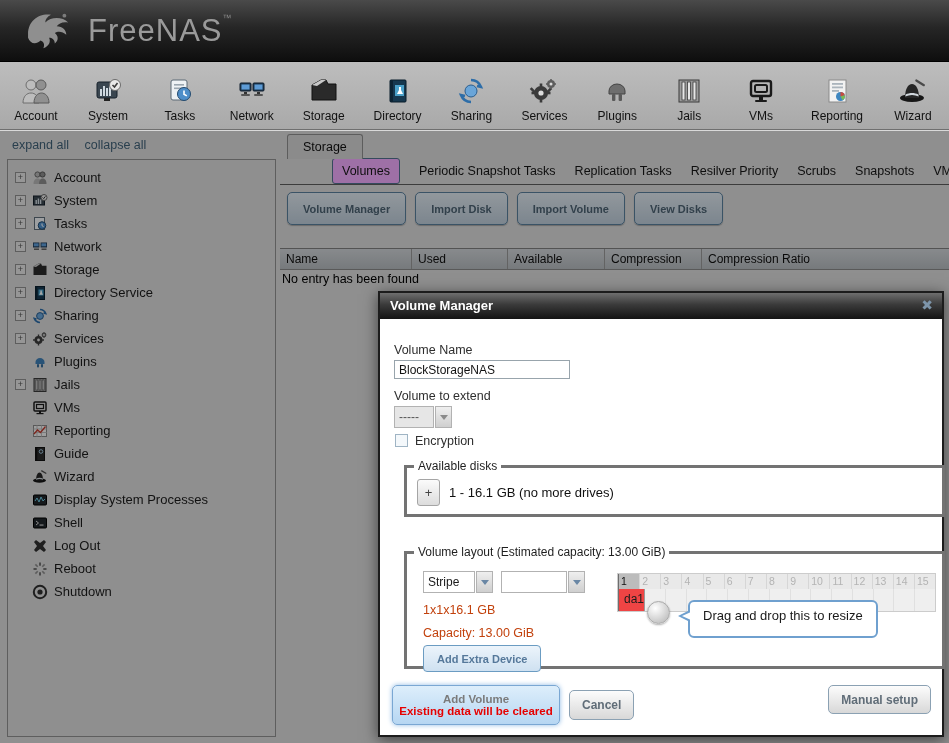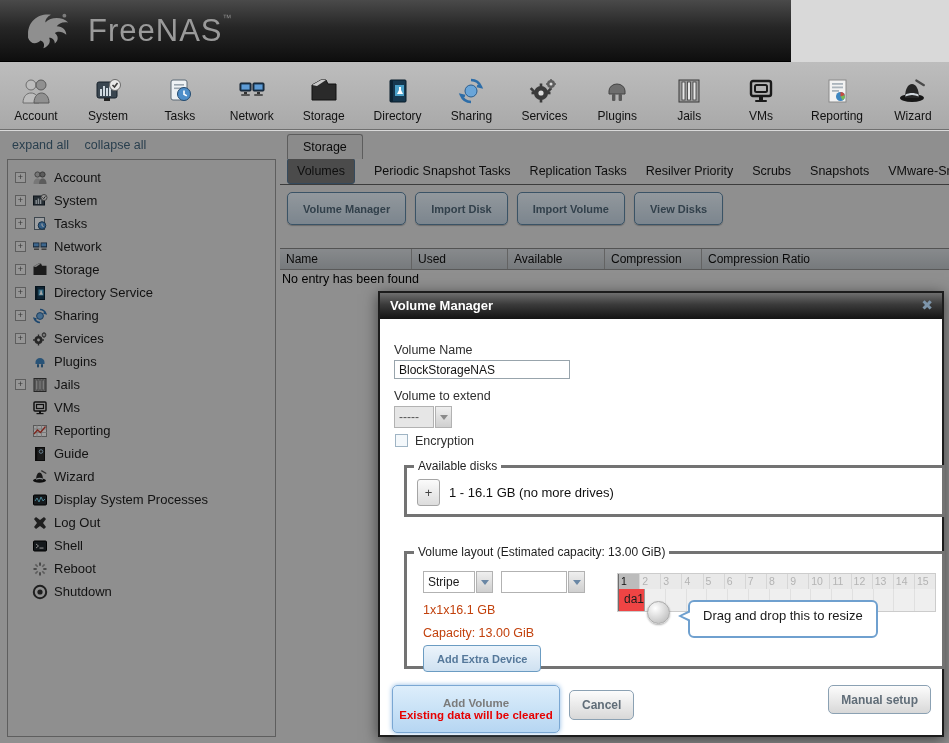--- a/index.html
+++ b/index.html
@@ -1,21 +1,21 @@
 <!DOCTYPE html>
 <html><head>
 <meta charset="utf-8">
 <style>
   * { margin:0; padding:0; box-sizing:border-box; }
   html,body { width:949px; height:743px; }
   body { position:relative; overflow:hidden; background:#d9d9d9;
          font-family:"Liberation Sans","DejaVu Sans",sans-serif; font-size:13px; color:#1a1a1a; }
 
   
-  .brand-bar { position:absolute; left:0; top:0; width:791px; height:62px;
+  .brand-bar { position:absolute; left:0; top:0; width:949px; height:62px;
     background:linear-gradient(#4a4a4a,#262626 45%,#0e0e0e); border-bottom:1px solid #000;
     display:flex; align-items:center; padding-left:22px; }
   .shark { width:58px; height:44px; margin-right:8px; }
   .brand-text { color:#9a9a9a; font-size:31px; letter-spacing:1px; font-weight:400; }
   .brand-tm { color:#8a8a8a; font-size:9px; vertical-align:top; }
 
   
   .toolbar { position:absolute; left:0; top:62px; width:949px; height:68px;
     background:linear-gradient(#bdbdbd,#a9a9a9); border-bottom:1px solid #6f6f6f;
     display:flex; justify-content:space-between; align-items:flex-end; padding:0 14px 6px 14px; }
@@ -40,21 +40,21 @@
   .tree-label { font-size:13px; color:#1c1c1c; white-space:nowrap; }
 
   
   .content { position:absolute; left:280px; top:0; width:669px; height:612px; }
   .page-tab { position:absolute; left:7px; top:3px; height:25px; padding:0 15px;
     background:#d3d3d3; border:1px solid #8d8d8d; border-bottom:none; border-radius:3px 3px 0 0;
     line-height:24px; font-size:12.5px; color:#111; z-index:2; }
   .subtab-bar { position:absolute; left:0; top:27px; width:669px; height:27px;
     border-bottom:1px solid #5c5c5c; display:flex; align-items:center; gap:19px; padding-left:7px; }
   .subtab { font-size:12.5px; color:#161616; cursor:pointer; white-space:nowrap; }
-  .subtab.active { background:#737373; border:1px solid #51718d; border-radius:3px; padding:5px 9px; }
+  .subtab.active { background:#f0abfc; border:1px solid #51718d; border-radius:3px; padding:5px 9px;margin-left:45px; }
   .btn-row { position:absolute; left:7px; top:61px; display:flex; gap:9px; }
   .dj-btn { height:33px; padding:0 15px; border:1px solid #587e9c; border-radius:5px;
     background:linear-gradient(#dee7ee,#bccbd8); font-weight:bold; font-size:11px; color:#4c6272;
     font-family:inherit; cursor:pointer; box-shadow:0 1px 1px rgba(0,0,0,.25); }
   .grid-head { position:absolute; left:0; top:117px; width:669px; height:22px; display:flex;
     background:linear-gradient(#ced2d6,#b4b9bd); border-top:1px solid #7e7e7e; border-bottom:1px solid #888; }
   .gh-cell { border-right:1px solid #979797; font-size:12px; color:#0f0f0f; line-height:20px; padding-left:6px; }
   .empty-row { position:absolute; left:2px; top:141px; font-size:12.5px; color:#000; }
 
   
@@ -97,21 +97,21 @@
     border-left:1px solid #6e6e6e; border-right:1px solid #9a9a9a; }
   .drag-handle { position:absolute; left:240px; top:42px; width:23px; height:23px; border-radius:50%;
     background:radial-gradient(circle at 35% 30%,#ffffff,#d5d5d5 55%,#b2b2b2); border:1px solid #aaa;
     box-shadow:0 1px 2px rgba(0,0,0,.3); cursor:grab; z-index:3; }
   .tooltip { position:absolute; left:281px; top:41px; height:38px; background:#fff; border:2px solid #6fa0cf;
     border-radius:6px; padding:0 13px; font-size:13px; color:#1a1a1a; line-height:27px; white-space:nowrap; z-index:2; }
   .tooltip:before { content:""; position:absolute; left:-12px; top:8px; width:0; height:0;
     border-top:6px solid transparent; border-bottom:6px solid transparent; border-right:12px solid #6fa0cf; }
   .tooltip:after { content:""; position:absolute; left:-8px; top:10px; width:0; height:0;
     border-top:4px solid transparent; border-bottom:4px solid transparent; border-right:9px solid #fff; }
-  .add-volume { position:absolute; left:12px; top:366px; width:168px; height:48px; border:1px solid #7aa7d3;
+  .add-volume { position:absolute; left:12px; top:366px; width:168px; height:40px; border:1px solid #7aa7d3;
     border-radius:5px; background:linear-gradient(#ddeefb,#b6d6f2); box-shadow:0 0 5px #90bbe4;
     font-family:inherit; cursor:pointer; text-align:center; }
   .av-line1 { font-weight:bold; font-size:11.5px; color:#7b7b7b; }
   .av-line2 { font-weight:bold; font-size:11.5px; color:#e60000; }
   .cancel-btn { position:absolute; left:189px; top:371px; height:30px; padding:0 12px; border:1px solid #8ba1b3;
     border-radius:5px; background:linear-gradient(#fcfcfc,#d8d8d8); font-weight:bold; font-size:12px;
     color:#606d78; font-family:inherit; cursor:pointer; }
   .manual-btn { position:absolute; right:11px; top:366px; height:29px; padding:0 12px; border:1px solid #8ba1b3;
     border-radius:5px; background:linear-gradient(#fcfcfc,#d8d8d8); font-weight:bold; font-size:12px;
     color:#606d78; font-family:inherit; cursor:pointer; }
@@ -417,31 +417,31 @@
     </div>
     <div class="tree-row no-exp">
       <svg class="mini" viewBox="0 0 16 16">
           <rect x="1.5" y="3" width="13" height="10" rx="1" fill="#20262b" stroke="#000"></rect>
           <path d="M3 9l2-3 2 4 2-5 2 4 2-2" stroke="#6fc7e0" fill="none"></path>
         </svg>
       <span class="tree-label">Display System Processes</span>
     </div>
     <div class="tree-row no-exp">
       <svg class="mini" viewBox="0 0 16 16">
-          <path d="M2 4l2-2 4 3 4-3 2 2-3 4 3 4-2 2-4-3-4 3-2-2 3-4z" fill="#2f2f2f"></path>
-        </svg>
-      <span class="tree-label">Log Out</span>
-    </div>
-    <div class="tree-row no-exp">
-      <svg class="mini" viewBox="0 0 16 16">
           <rect x="1.5" y="3" width="13" height="10" rx="1" fill="#20262b" stroke="#000"></rect>
           <path d="M4 6l2.5 2L4 10" stroke="#d4d4d4" fill="none"></path>
           <rect x="7.5" y="9.5" width="4" height="1.1" fill="#d4d4d4"></rect>
         </svg>
       <span class="tree-label">Shell</span>
+    </div>
+    <div class="tree-row no-exp">
+      <svg class="mini" viewBox="0 0 16 16">
+          <path d="M2 4l2-2 4 3 4-3 2 2-3 4 3 4-2 2-4-3-4 3-2-2 3-4z" fill="#2f2f2f"></path>
+        </svg>
+      <span class="tree-label">Log Out</span>
     </div>
     <div class="tree-row no-exp">
       <svg class="mini" viewBox="0 0 16 16">
           <g stroke="#5a5a5a" stroke-width="1.6">
             <path d="M8 1.5v3.2"></path>
             <path d="M8 11.3v3.2"></path>
             <path d="M1.5 8h3.2"></path>
             <path d="M11.3 8h3.2"></path>
             <path d="M3.4 3.4l2.3 2.3" stroke="#8c8c8c"></path>
             <path d="M10.3 10.3l2.3 2.3" stroke="#8c8c8c"></path>

